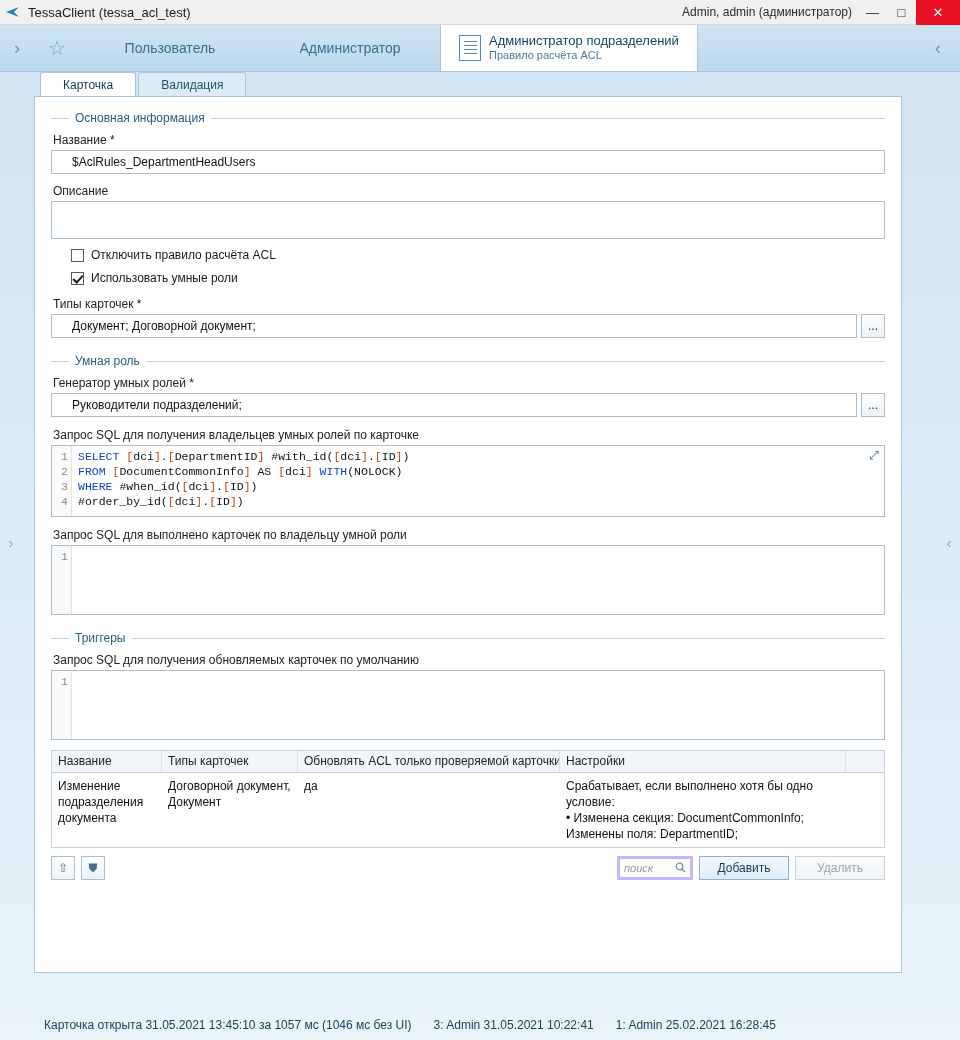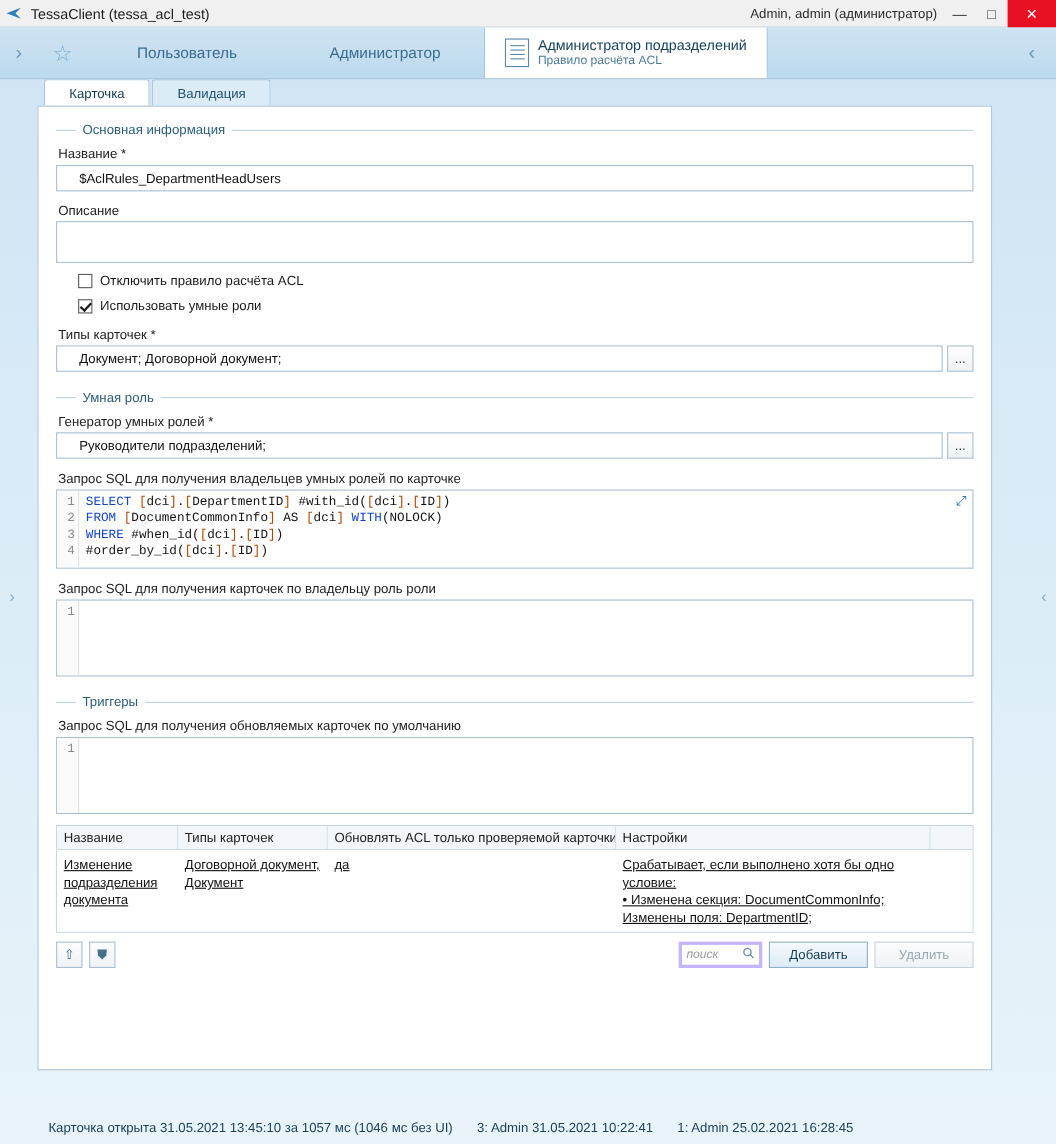--- a/index.html
+++ b/index.html
@@ -267,21 +267,21 @@
     height: 22px;
     background: #f2f6fa;
     border-bottom: 1px solid #c3d4e0;
     font-size: 12px; color: #222;
   }
   .tbl .hdr > div {
     padding: 3px 6px;
     border-right: 1px solid #d6e1ea;
     white-space: nowrap; overflow: hidden;
   }
-  .tbl .row { display: flex; font-size: 12px; color: #111; background: #fff; text-decoration: underline; }
+  .tbl .row { display: flex; font-size: 12px; color: #111; background: #fff; }
   .tbl .row > div { padding: 5px 6px; line-height: 16px; }
   .c1 { width: 110px; }
   .c2 { width: 136px; }
   .c3 { width: 262px; }
   .c4 { flex: 1; }
   .c5 { width: 38px; border-right: none !important; }
 
   .toolbar {
     margin: 8px 16px 0 16px;
     display: flex; align-items: center; gap: 6px;
@@ -420,21 +420,21 @@
         <div class="lbl" style="margin-top:11px">Запрос SQL для получения владельцев умных ролей по карточке</div>
         <div class="sql" style="height:72px">
           <div class="gutter">1<br>2<br>3<br>4</div>
           <div class="code"><span class="kw">SELECT</span> <span class="br">[</span>dci<span class="br">]</span>.<span class="br">[</span>DepartmentID<span class="br">]</span> #with_id(<span class="br">[</span>dci<span class="br">]</span>.<span class="br">[</span>ID<span class="br">]</span>)
 <span class="kw">FROM</span> <span class="br">[</span>DocumentCommonInfo<span class="br">]</span> AS <span class="br">[</span>dci<span class="br">]</span> <span class="kw">WITH</span>(NOLOCK)
 <span class="kw">WHERE</span> #when_id(<span class="br">[</span>dci<span class="br">]</span>.<span class="br">[</span>ID<span class="br">]</span>)
 #order_by_id(<span class="br">[</span>dci<span class="br">]</span>.<span class="br">[</span>ID<span class="br">]</span>)</div>
           <div class="expand">⤢</div>
         </div>
 
-        <div class="lbl" style="margin-top:11px">Запрос SQL для получения карточек по владельцу роль роли</div>
+        <div class="lbl" style="margin-top:11px">Запрос SQL для выполнено карточек по владельцу умной роли</div>
         <div class="sql" style="height:70px">
           <div class="gutter">1</div>
           <div class="code"></div>
         </div>
       </div>
 
       <div class="section" style="margin-top:16px">
         <div class="legend">Триггеры</div>
         <div class="lbl">Запрос SQL для получения обновляемых карточек по умолчанию</div>
         <div class="sql" style="height:70px">

